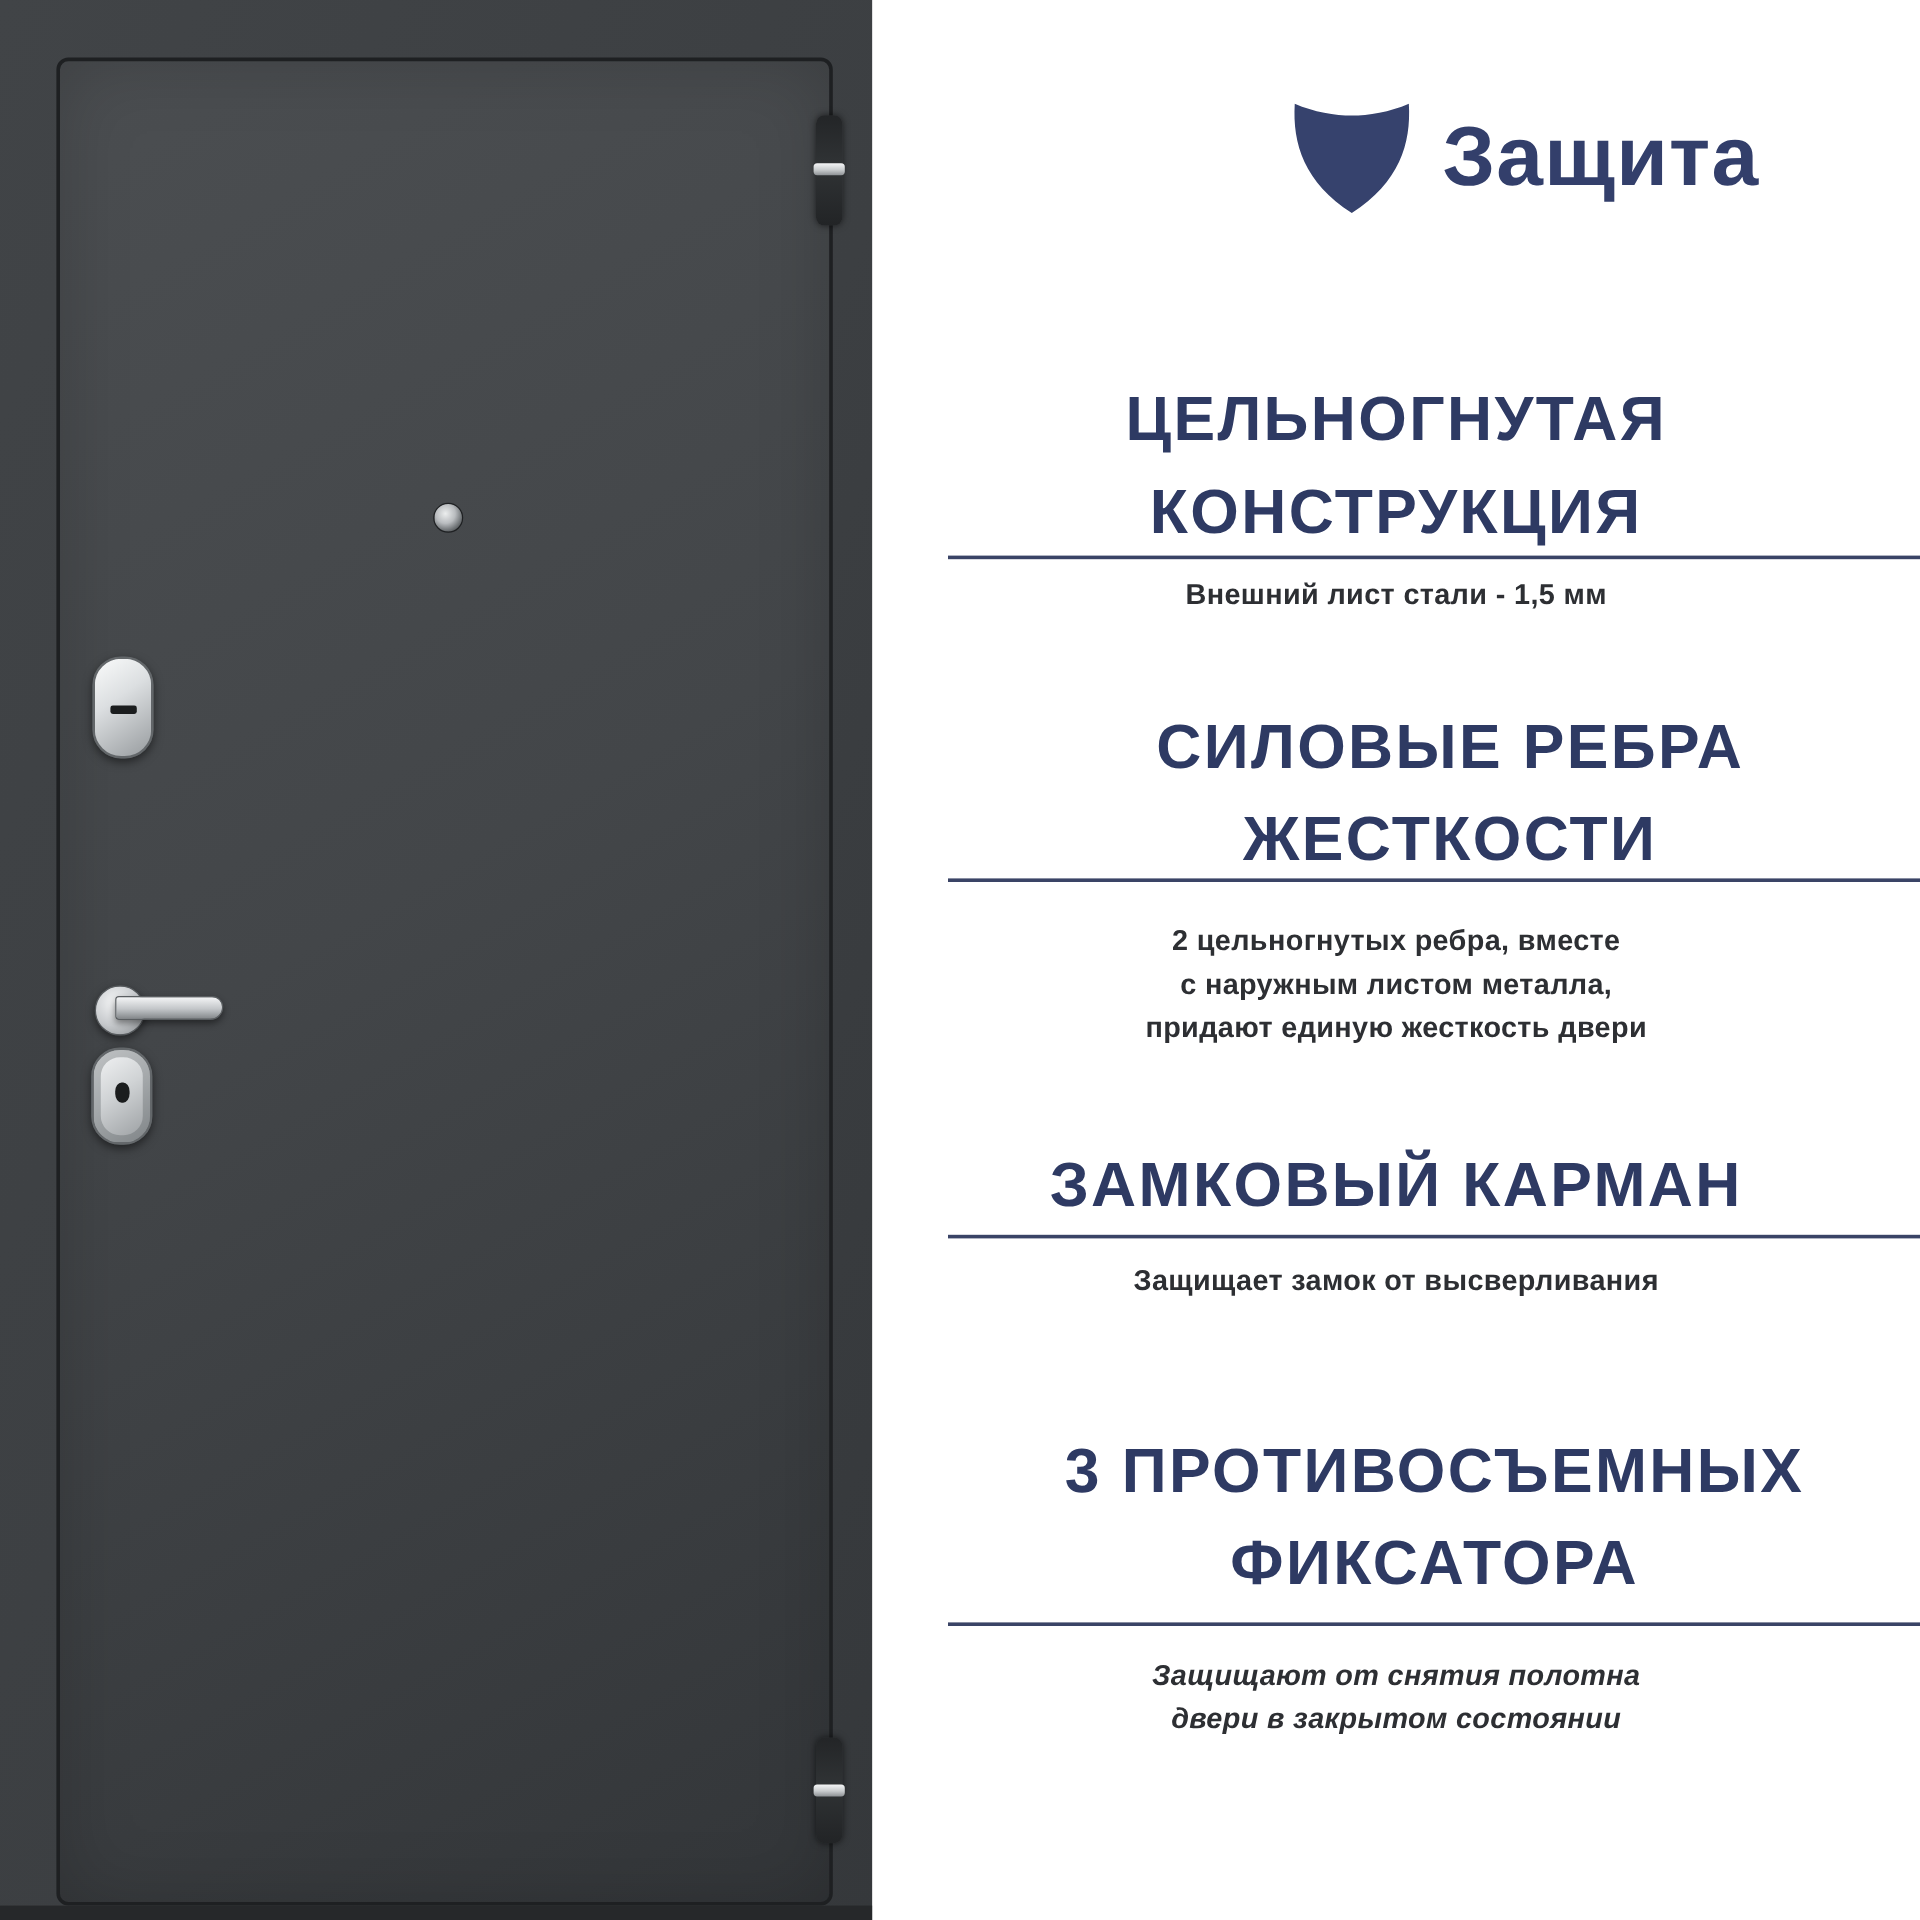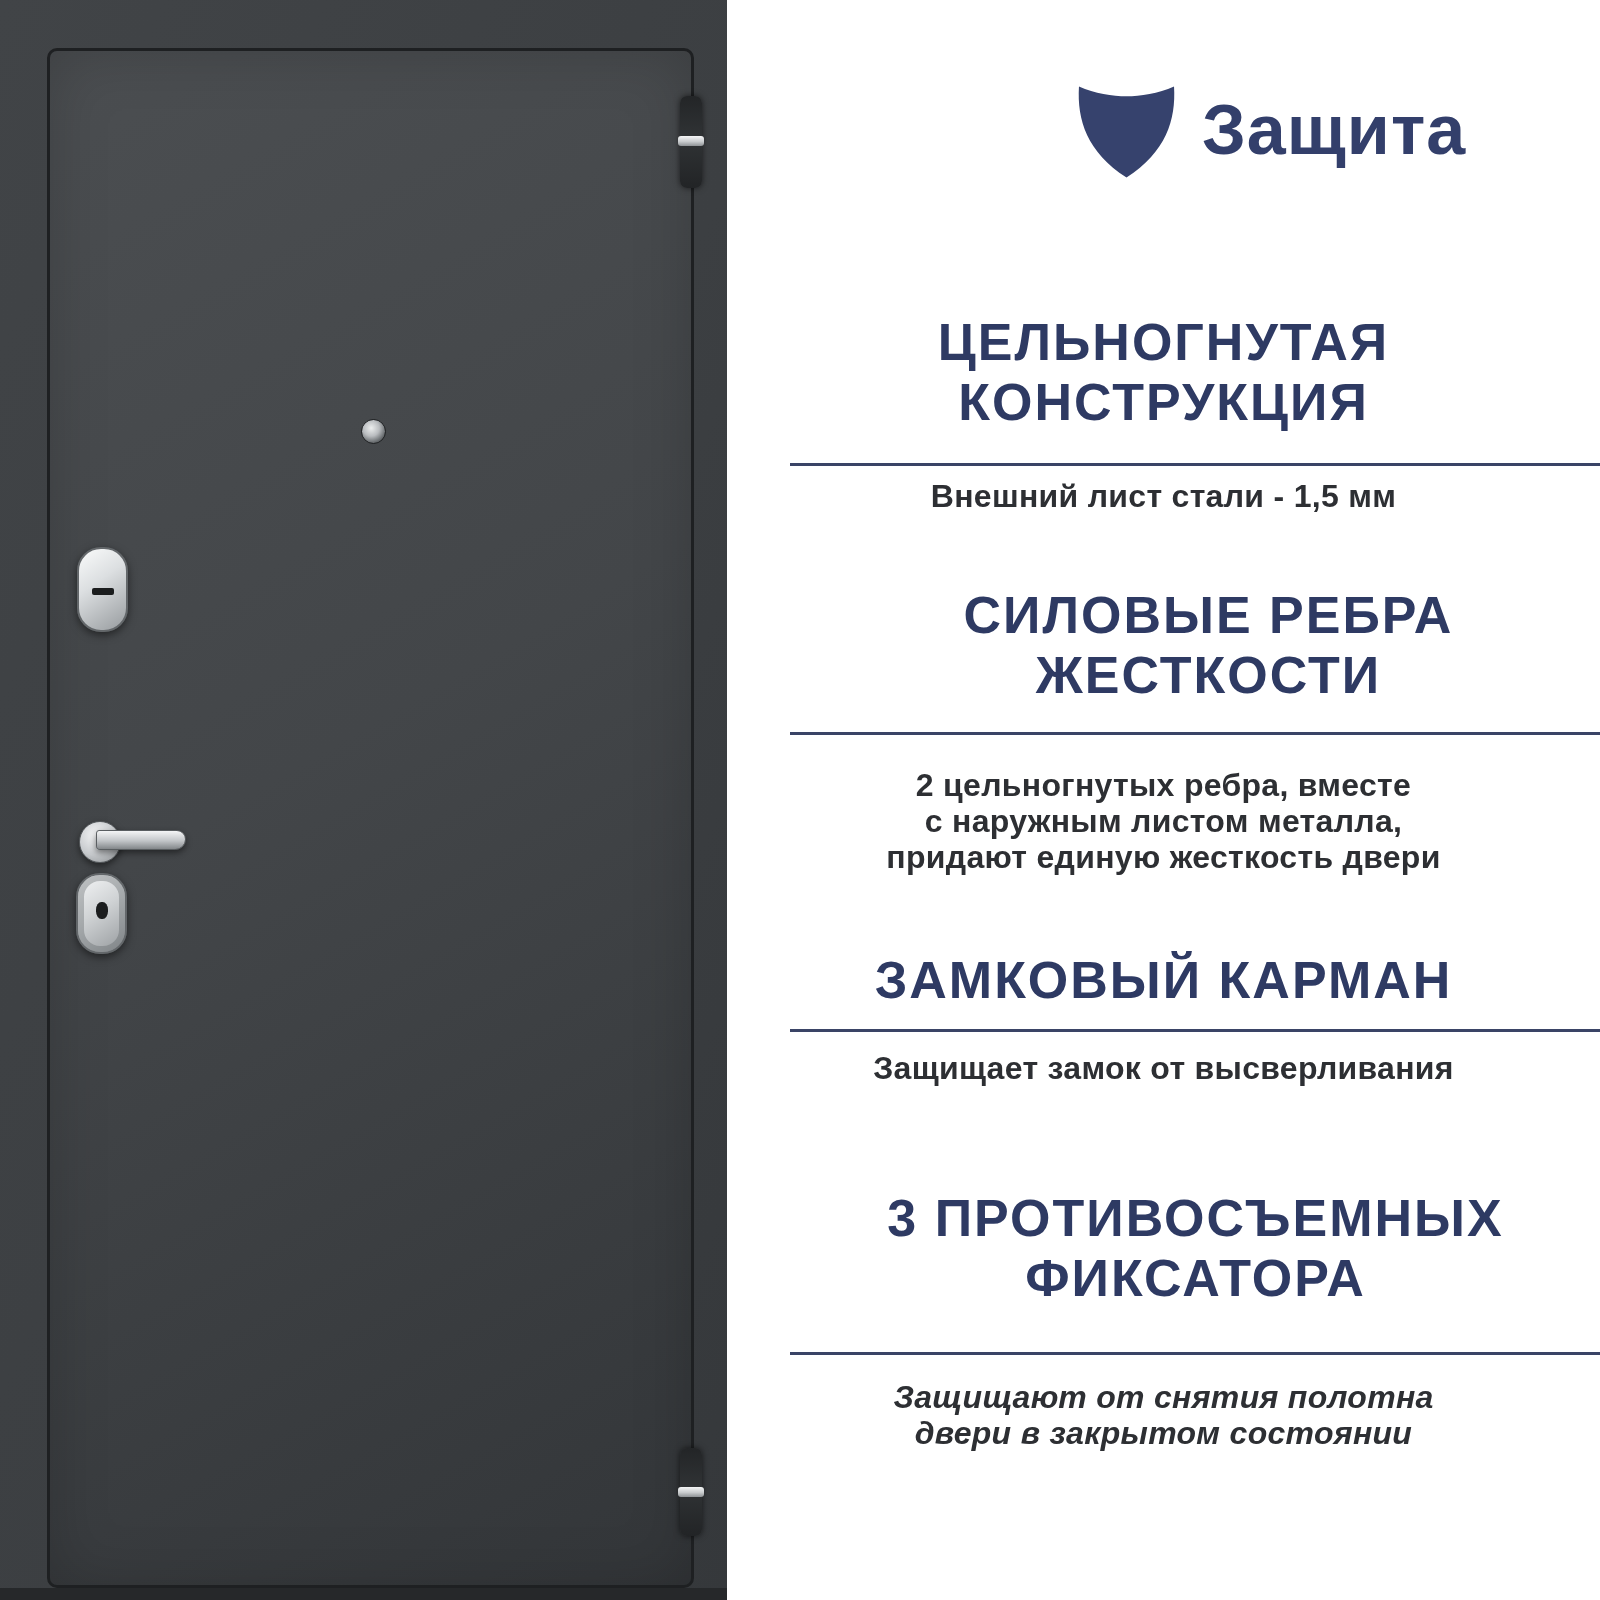--- a/index.html
+++ b/index.html
@@ -69,27 +69,27 @@
     position:absolute;left:50%;top:46%;width:12px;height:17px;margin-left:-6px;margin-top:-8px;
     background:#1b1d1e;border-radius:45%;
   }
   
   .content{position:absolute;left:727px;top:0;width:873px;height:1600px;background:#ffffff;}
   .logo{position:absolute;left:348px;top:78px;height:104px;display:flex;align-items:center;gap:24px;}
   .logo svg{display:block;}
   .logo-text{font-size:70px;font-weight:bold;color:#333f6b;letter-spacing:1px;line-height:104px;text-align:center;}
   .section-heading{
     position:absolute;left:0;width:100%;margin:0;text-align:center;
-    font-size:52px;font-weight:bold;color:#2e3a63;line-height:60px;letter-spacing:2px;
+    font-size:52px;font-weight:bold;color:#2e3a63;line-height:77px;letter-spacing:2px;
     white-space:pre-line;
   }
   .divider{position:absolute;left:63px;right:0;height:3px;background:#3a4466;}
   .section-body{
     position:absolute;left:0;width:100%;margin:0;text-align:center;
-    font-size:32px;font-weight:bold;color:#2d2f33;line-height:36px;letter-spacing:0.3px;
+    font-size:24px;font-weight:bold;color:#2d2f33;line-height:36px;letter-spacing:0.3px;
     white-space:pre-line;
   }
   .h1{top:312px;} .d1{top:463px;} .b1{top:478px;}
   .h2{top:585px;padding-left:45px;} .d2{top:732px;} .b2{top:751px;margin-top:16px;}
   .h3{top:950px;} .d3{top:1029px;} .b3{top:1050px;}
   .h4{top:1188px;padding-left:32px;} .d4{top:1352px;} .b4{top:1379px;font-style:italic;}
 </style>
 </head>
 <body>
 

